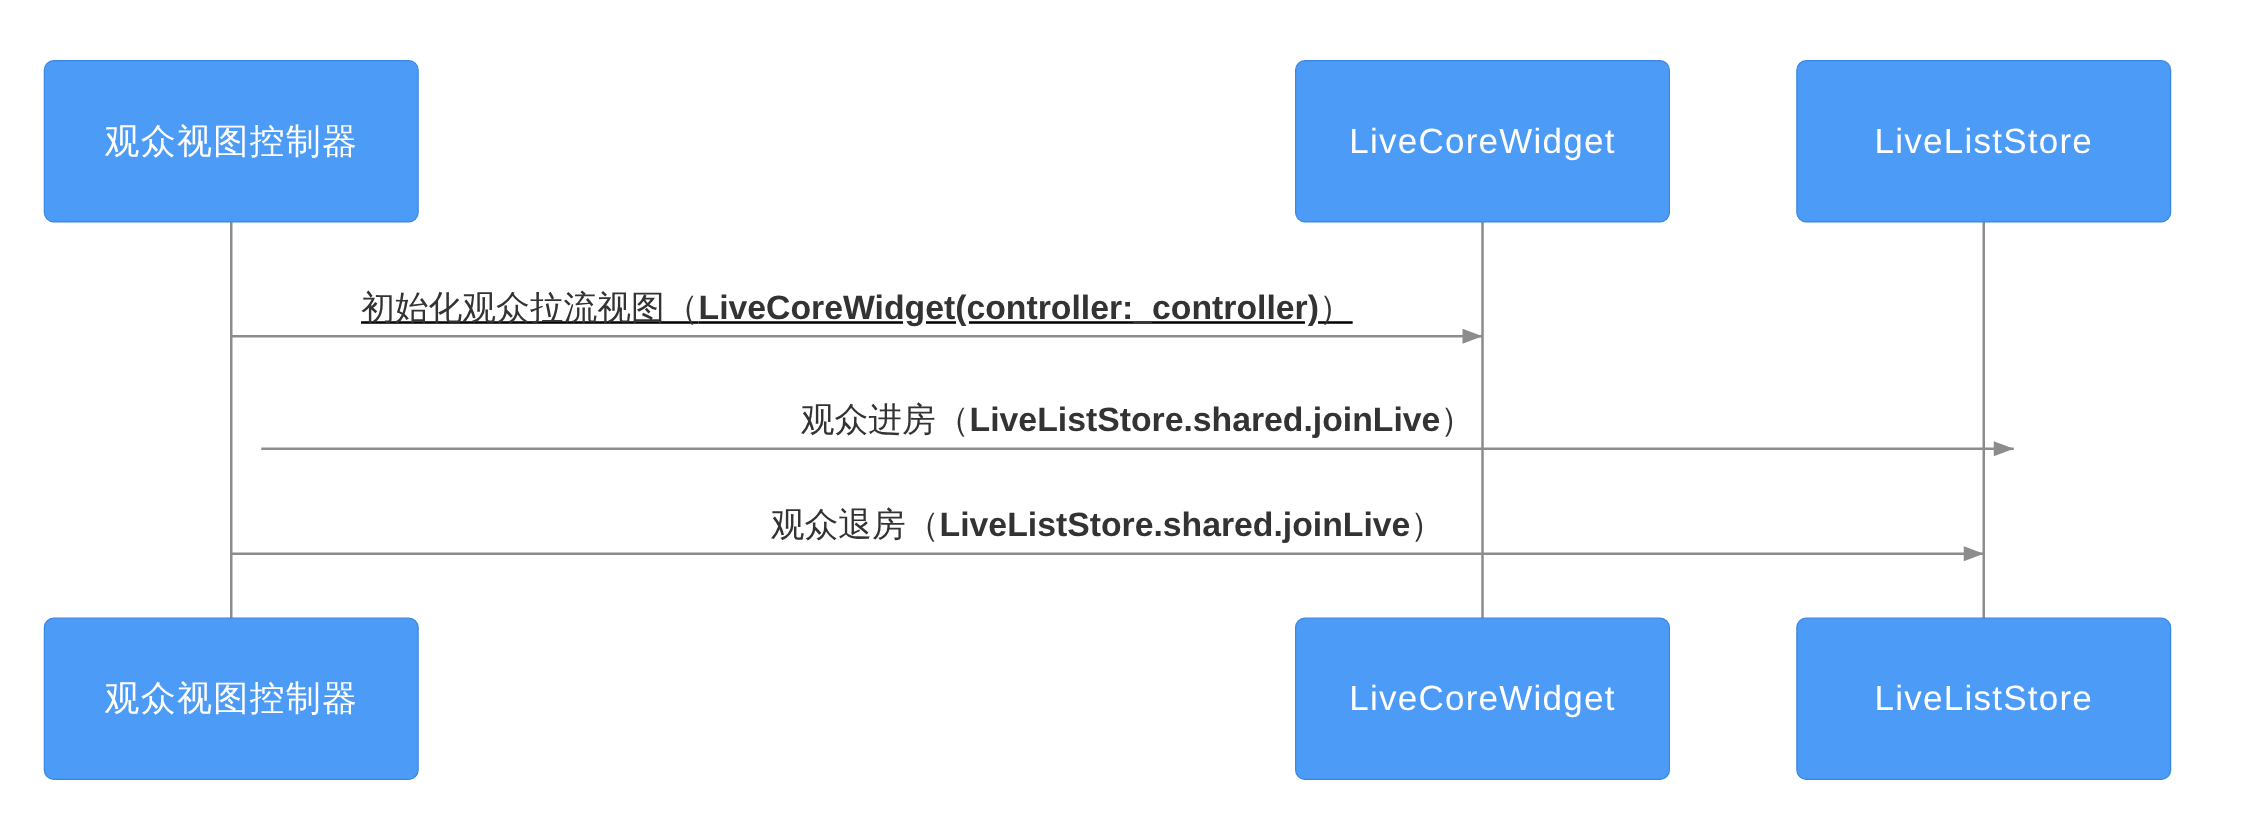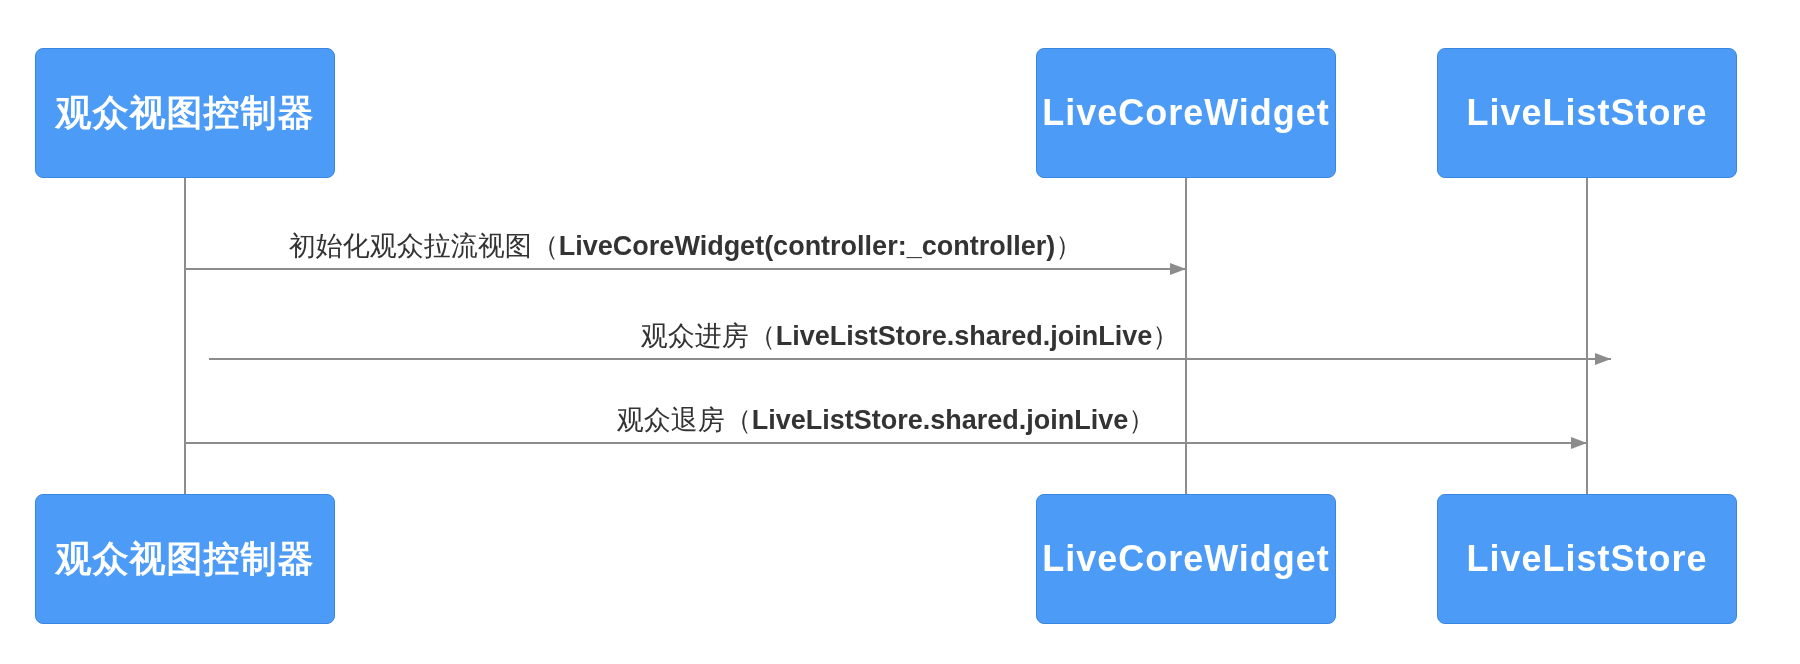--- a/index.html
+++ b/index.html
@@ -37,22 +37,22 @@
     height: 130px;
     background: var(--box-fill);
     border: 1px solid var(--box-border);
     border-radius: 8px;
     display: flex;
     align-items: center;
     justify-content: center;
   }
   .pbox-label {
     color: var(--box-text);
-    font-size: 36px;
-    font-weight: 700;
+    font-size: 28px;
+    font-weight: 400;
     letter-spacing: 1px;
     white-space: nowrap;
   }
 
   
   .msg { position: absolute; }
   .msg-label {
     height: 40px;
     line-height: 40px;
     text-align: center;
@@ -90,21 +90,21 @@
   <div class="pbox" style="left:35px; top:48px;">
     <span class="pbox-label">观众视图控制器</span>
   </div>
   <div class="pbox" style="left:1036px; top:48px;">
     <span class="pbox-label">LiveCoreWidget</span>
   </div>
   <div class="pbox" style="left:1437px; top:48px;">
     <span class="pbox-label">LiveListStore</span>
   </div>
 
-  <div class="msg" style="top:226px; left:185px; width:1001px;">
+  <div class="msg" style="top:226px; left:185px; width:1001px;text-decoration:underline;">
     <div class="msg-label"><span>初始化观众拉流视图（</span><span class="code">LiveCoreWidget(controller:_controller)</span><span>）</span></div>
     <div class="arrow">
         <div class="head"></div>
       </div>
   </div>
 
   <div class="msg" style="top:316px; left:185px; width:1402px;margin-left:24px;">
     <div class="msg-label"><span>观众进房（</span><span class="code">LiveListStore.shared.joinLive</span><span>）</span></div>
     <div class="arrow">
         <div class="head"></div>

